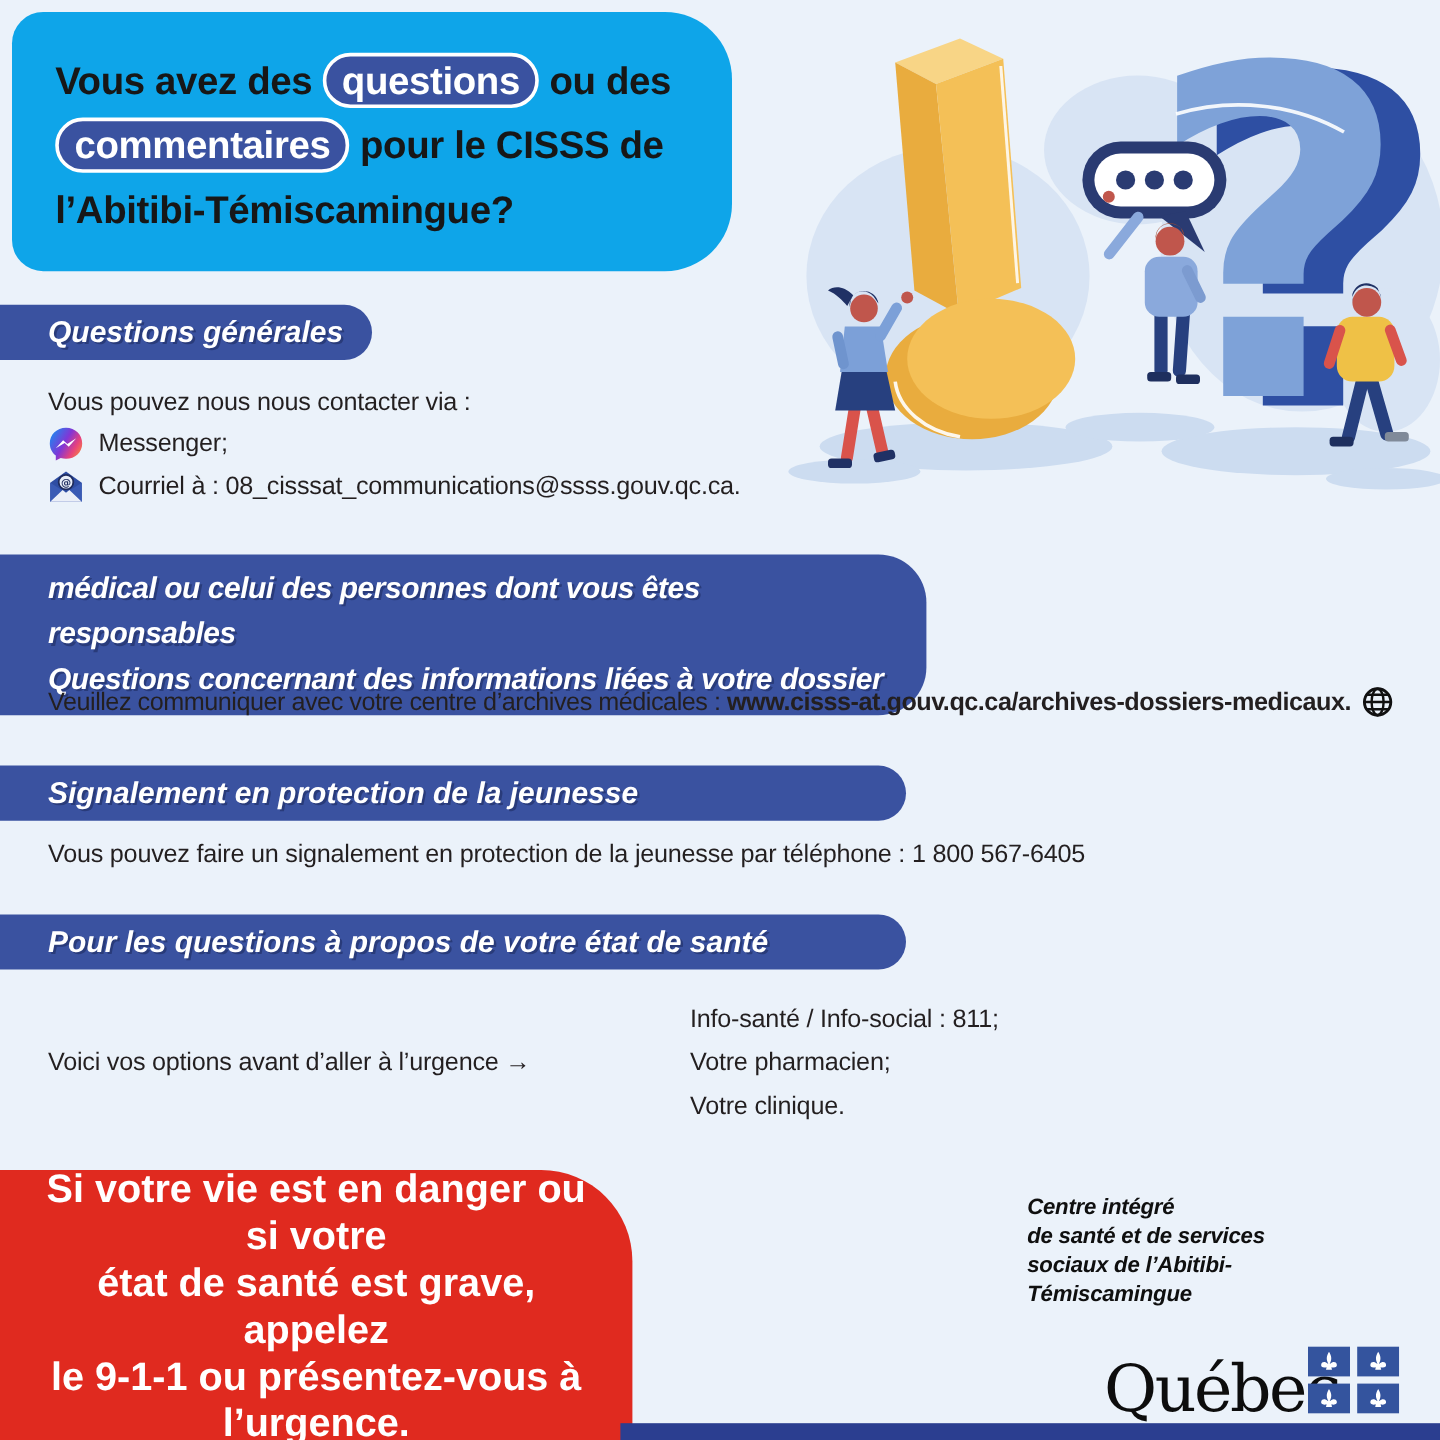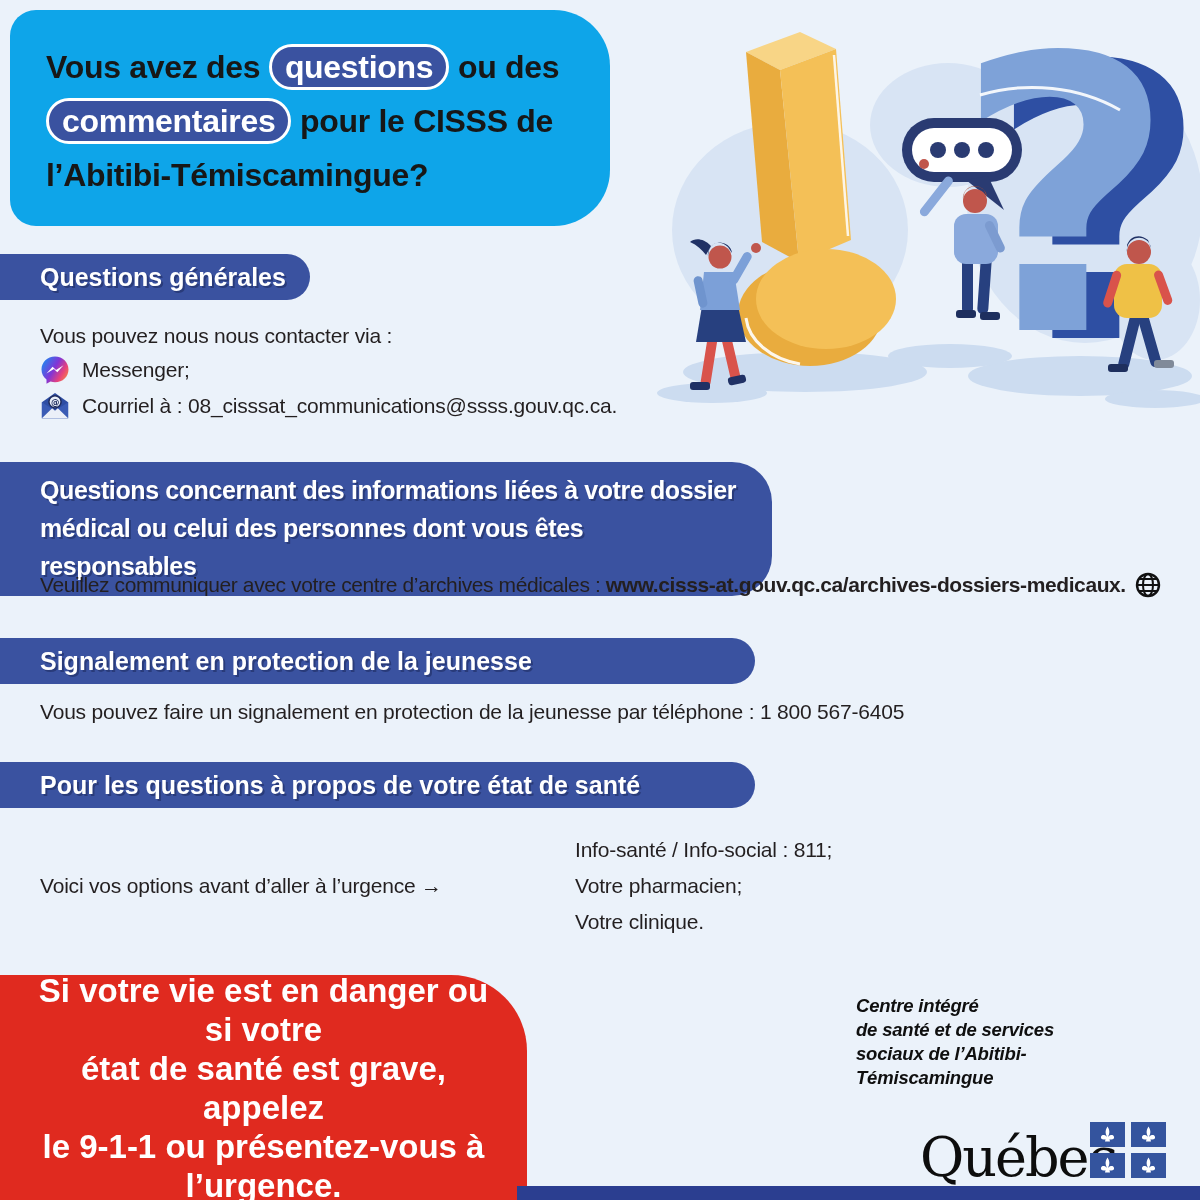--- a/index.html
+++ b/index.html
@@ -10,21 +10,21 @@
   .header-banner{position:absolute;left:10px;top:10px;width:600px;height:216px;
                  background:#0ea5e9;border-radius:26px 56px 56px 26px;}
   .header-title{position:absolute;left:36px;top:30px;width:540px;
                 font-size:32px;font-weight:bold;line-height:54px;color:#171717;letter-spacing:-0.3px;}
   .hl-pill{display:inline-block;background:#3A52A0;color:#fff;border:3px solid #fff;
            border-radius:999px;padding:0 13px;line-height:40px;vertical-align:baseline;}
 
   
   .pill{position:absolute;left:0;background:#3A52A0;color:#fff;font-weight:bold;
         box-sizing:border-box;padding-left:40px;
-        text-shadow:2px 2px 0 rgba(23,35,84,.5);}
+        text-shadow:2px 2px 0 rgba(23,35,84,.5);font-style:italic;}
   .pill-single{height:46px;line-height:46px;font-size:25px;border-radius:0 999px 999px 0;}
   .pill-double{width:772px;padding:9px 30px 11px 40px;font-size:25px;line-height:38px;
                border-radius:0 40px 40px 0;letter-spacing:-0.4px;}
 
   .body-line{position:absolute;font-size:21px;letter-spacing:-0.2px;color:#231F20;white-space:nowrap;}
   .b{font-weight:bold;}
 
   .contact-row{display:flex;align-items:center;gap:12px;height:36px;}
   .icon-box{width:30px;height:30px;flex:0 0 30px;display:flex;align-items:center;justify-content:center;}
 
@@ -180,22 +180,22 @@
           <path d="M2 28 L13 17.5 L16 20 L19 17.5 L30 28 Z" fill="#FFFFFF" opacity="0.9"></path>
           <circle cx="16" cy="10.5" r="6.5" fill="#E8EEF8" stroke="#1F2C5E" stroke-width="1.6"></circle>
           <text x="16" y="14" font-size="9" font-weight="bold" text-anchor="middle" font-family="DejaVu Sans, sans-serif" fill="#1F2C5E">@</text>
         </svg>
       </span>
       <span>Courriel à : 08_cisssat_communications@ssss.gouv.qc.ca.</span>
     </div>
   </div>
 
   <div class="pill pill-double" style="top:462px;">
+    <span style="display:block">médical ou celui des personnes dont vous êtes responsables</span>
     <span style="display:block">Questions concernant des informations liées à votre dossier</span>
-    <span style="display:block">médical ou celui des personnes dont vous êtes responsables</span>
   </div>
 
   <div class="body-line" style="left:40px;top:572px;font-size:21px;letter-spacing:-0.4px;">
     <span>Veuillez communiquer avec votre centre d’archives médicales : </span><span class="b">www.cisss-at.gouv.qc.ca/archives-dossiers-medicaux.</span>
     <svg width="26" height="26" viewBox="0 0 26 26" style="vertical-align:-6px;margin-left:4px;">
       <circle cx="13" cy="13" r="11" fill="none" stroke="#111" stroke-width="2.4"></circle>
       <ellipse cx="13" cy="13" rx="5" ry="11" fill="none" stroke="#111" stroke-width="2"></ellipse>
       <line x1="2" y1="13" x2="24" y2="13" stroke="#111" stroke-width="2"></line>
       <line x1="4" y1="7" x2="22" y2="7" stroke="#111" stroke-width="2"></line>
       <line x1="4" y1="19" x2="22" y2="19" stroke="#111" stroke-width="2"></line>

